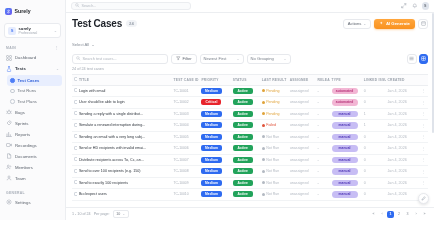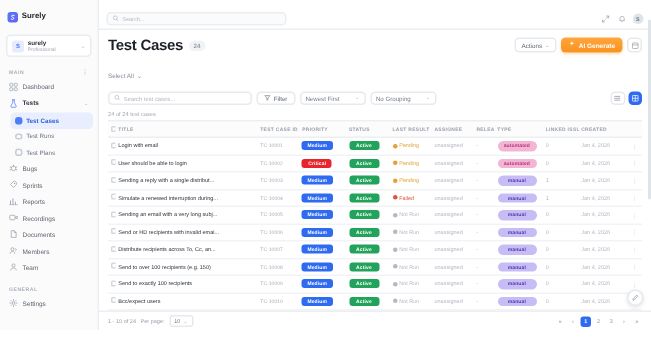--- a/index.html
+++ b/index.html
@@ -238,21 +238,21 @@
     width: 11px; height: 11px; border-radius: 50%;
     background: #fff; border: 1px solid #e7e9ed;
     box-shadow: 0 1px 3px rgba(20,24,32,.12);
     display: flex; align-items: center; justify-content: center;
     color: #7b8796;
   }
   .scroll-hint {
     position: absolute; right: 0; top: 13px; width: 1.6px; height: 120px;
     background: #dfe3ea; border-radius: 2px;
   }
-  .app { position: relative; align-items: flex-end; }
+  .app { position: relative; }
 </style>
 </head>
 <body>
 
 <div class="app">
 
   <aside class="sidebar">
 
     <div class="brand">
       <span class="brand-mark">

